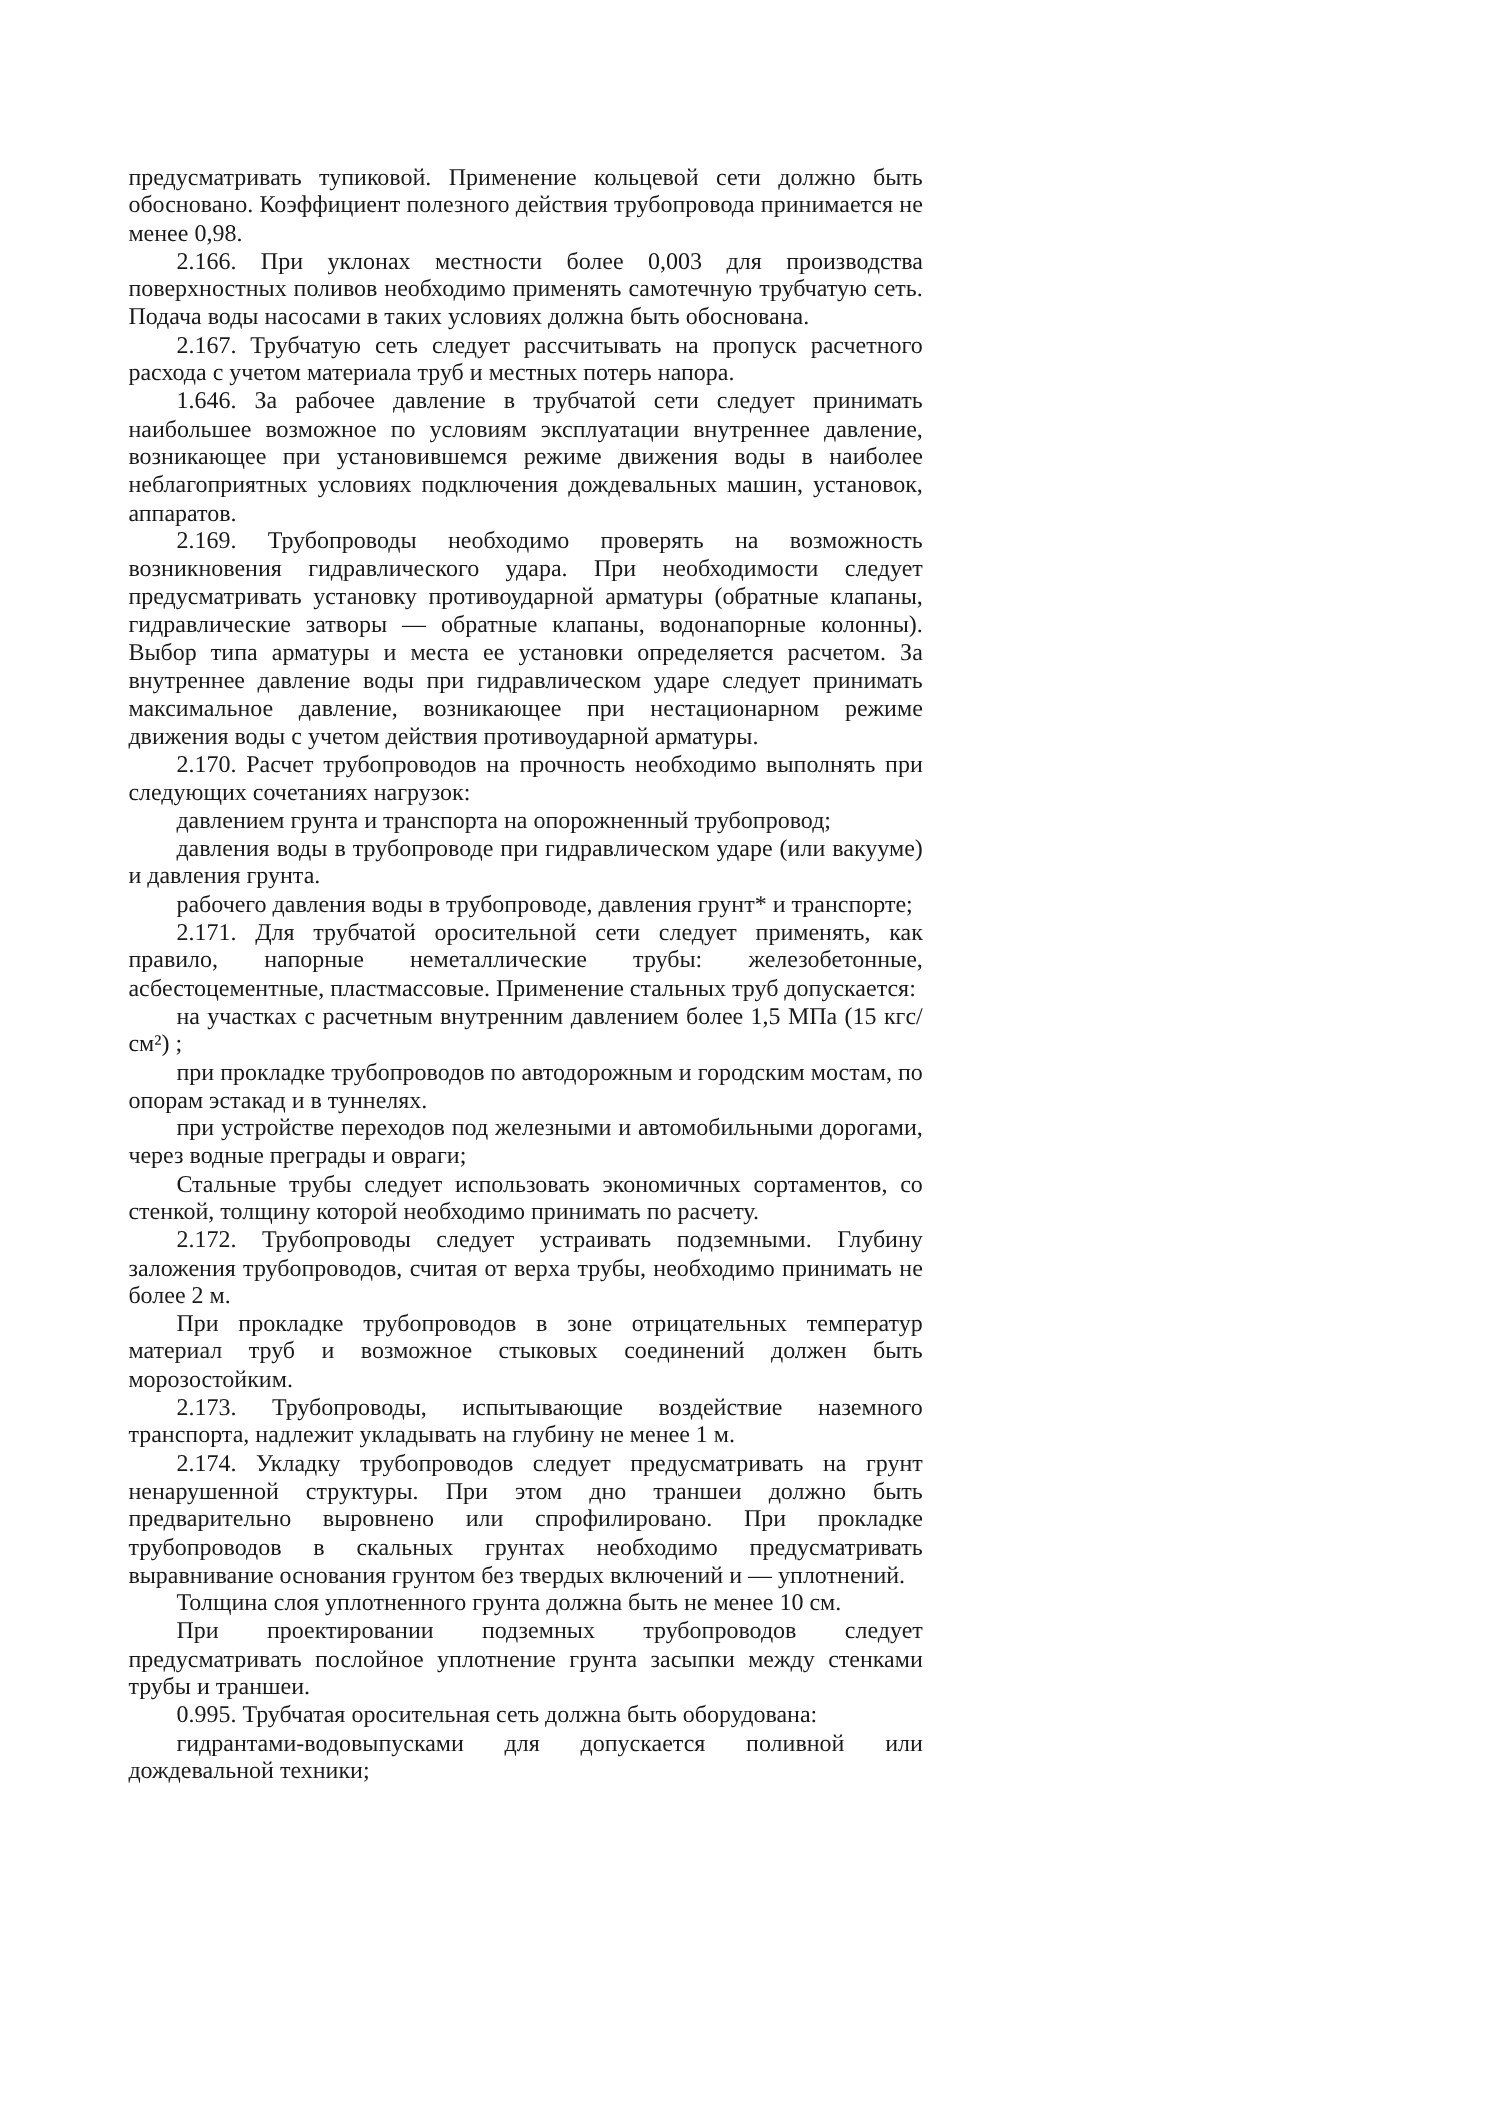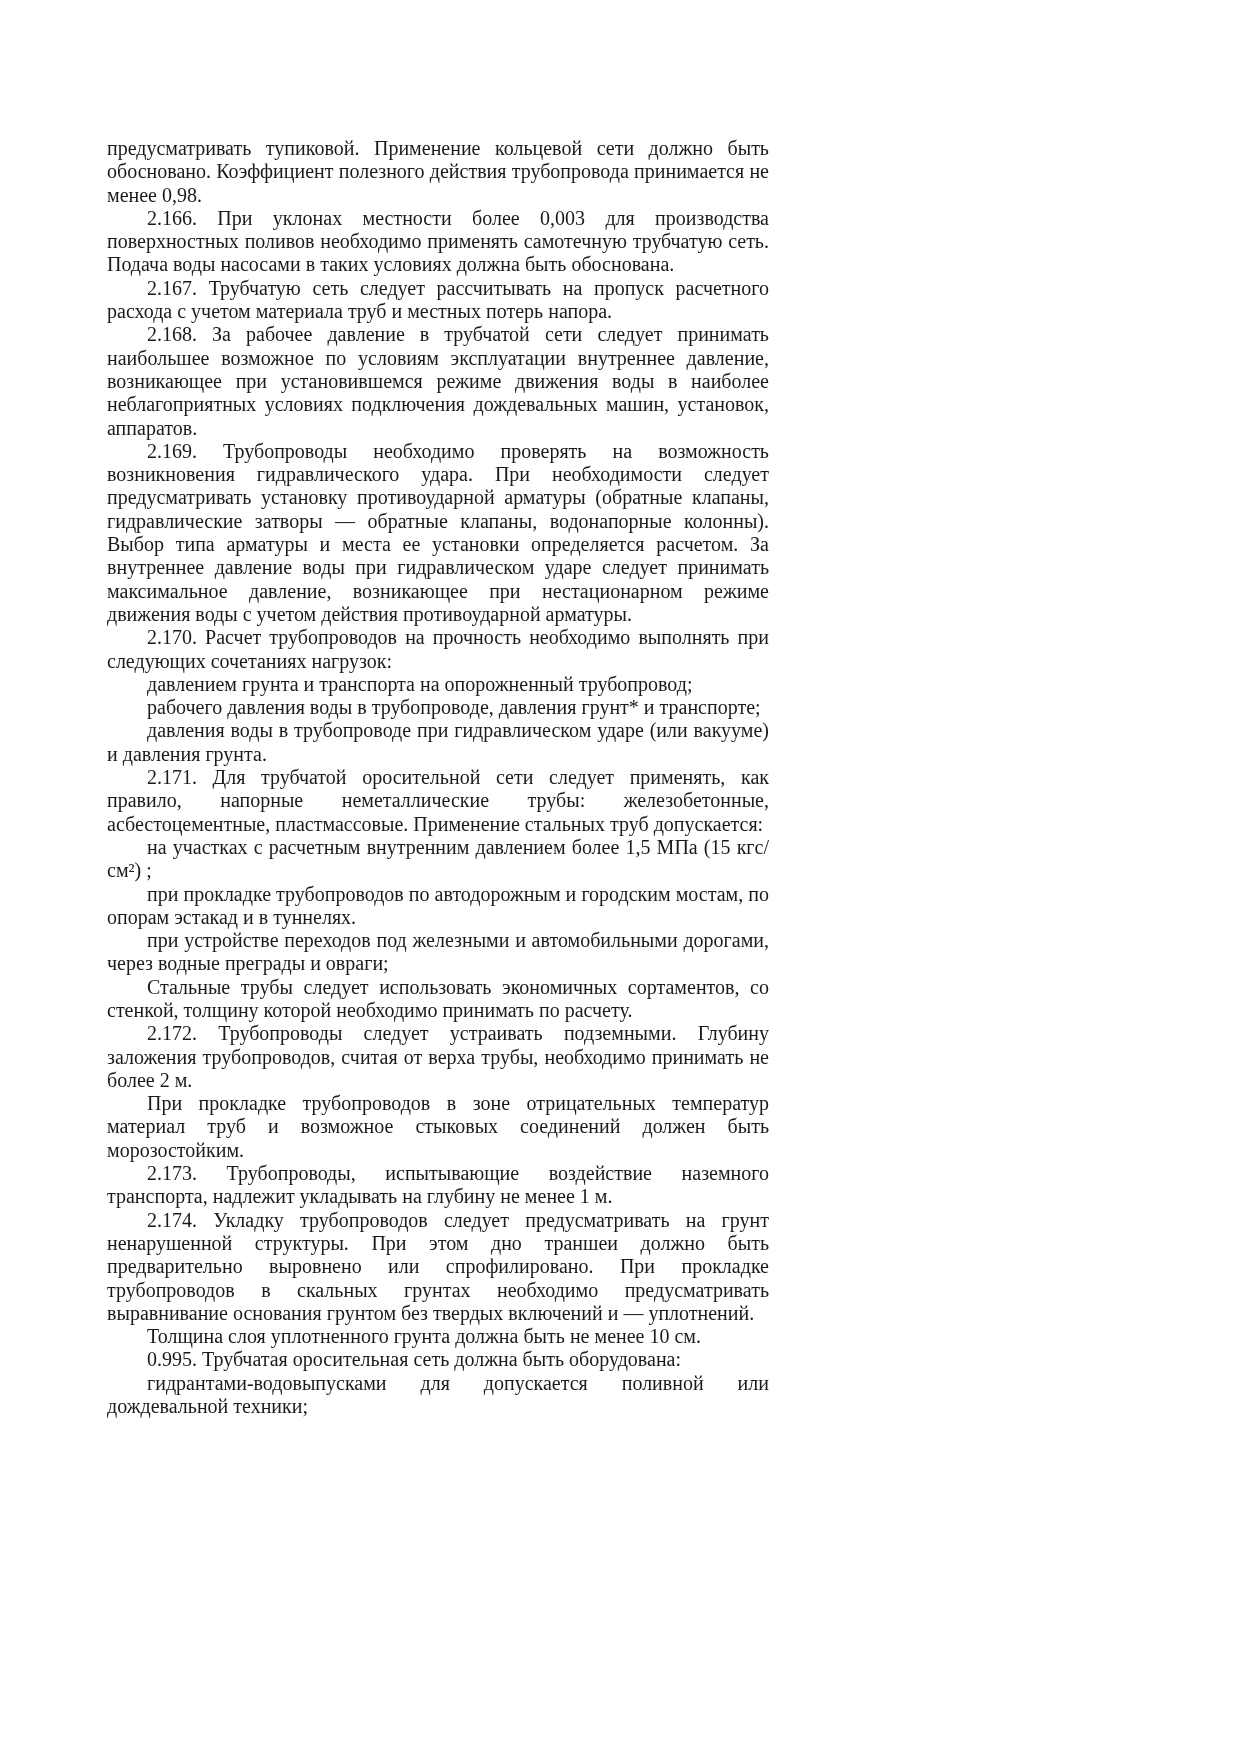--- a/index.html
+++ b/index.html
@@ -44,32 +44,33 @@
   }
 </style>
 </head>
 <body>
 
 <div class="page">
   <div class="textblock" id="textblock">
       <p class="no-indent">предусматривать тупиковой. Применение кольцевой сети должно быть обосновано. Коэффициент полезного действия трубопровода принимается не менее 0,98.</p>
       <p class="indent">2.166. При уклонах местности более 0,003 для производства поверхностных поливов необходимо применять самотечную трубчатую сеть. Подача воды насосами в таких условиях должна быть обоснована.</p>
       <p class="indent">2.167. Трубчатую сеть следует рассчитывать на пропуск расчетного расхода с учетом материала труб и местных потерь напора.</p>
-      <p class="indent">2.168. За рабочее давление в трубчатой сети следует принимать наибольшее возможное по условиям эксплуатации внутреннее давление, возникающее при установившемся режиме движения воды в наиболее неблагоприятных условиях подключения дождевальных машин, установок, аппаратов.</p>
+      <p class="indent">1.646. За рабочее давление в трубчатой сети следует принимать наибольшее возможное по условиям эксплуатации внутреннее давление, возникающее при установившемся режиме движения воды в наиболее неблагоприятных условиях подключения дождевальных машин, установок, аппаратов.</p>
       <p class="indent">2.169. Трубопроводы необходимо проверять на возможность возникновения гидравлического удара. При необходимости следует предусматривать установку противоударной арматуры (обратные клапаны, гидравлические затворы — обратные клапаны, водонапорные колонны). Выбор типа арматуры и места ее установки определяется расчетом. За внутреннее давление воды при гидравлическом ударе следует принимать максимальное давление, возникающее при нестационарном режиме движения воды с учетом действия противоударной арматуры.</p>
       <p class="indent">2.170. Расчет трубопроводов на прочность необходимо выполнять при следующих сочетаниях нагрузок:</p>
       <p class="indent">давлением грунта и транспорта на опорожненный трубопровод;</p>
+      <p class="indent">давления воды в трубопроводе при гидравлическом ударе (или вакууме) и давления грунта.</p>
       <p class="indent">рабочего давления воды в трубопроводе, давления грунт* и транспорте;</p>
-      <p class="indent">давления воды в трубопроводе при гидравлическом ударе (или вакууме) и давления грунта.</p>
       <p class="indent">2.171. Для трубчатой оросительной сети следует применять, как правило, напорные неметаллические трубы: железобетонные, асбестоцементные, пластмассовые. Применение стальных труб допускается:</p>
       <p class="indent">на участках с расчетным внутренним давлением более 1,5 МПа (15 кгс/см²) ;</p>
       <p class="indent">при прокладке трубопроводов по автодорожным и городским мостам, по опорам эстакад и в туннелях.</p>
       <p class="indent">при устройстве переходов под железными и автомобильными дорогами, через водные преграды и овраги;</p>
       <p class="indent">Стальные трубы следует использовать экономичных сортаментов, со стенкой, толщину которой необходимо принимать по расчету.</p>
       <p class="indent">2.172. Трубопроводы следует устраивать подземными. Глубину заложения трубопроводов, считая от верха трубы, необходимо принимать не более 2 м.</p>
       <p class="indent">При прокладке трубопроводов в зоне отрицательных температур материал труб и возможное стыковых соединений должен быть морозостойким.</p>
       <p class="indent">2.173. Трубопроводы, испытывающие воздействие наземного транспорта, надлежит укладывать на глубину не менее 1 м.</p>
       <p class="indent">2.174. Укладку трубопроводов следует предусматривать на грунт ненарушенной структуры. При этом дно траншеи должно быть предварительно выровнено или спрофилировано. При прокладке трубопроводов в скальных грунтах необходимо предусматривать выравнивание основания грунтом без твердых включений и — уплотнений.</p>
       <p class="indent">Толщина слоя уплотненного грунта должна быть не менее 10 см.</p>
+      <p class="indent">При проектировании подземных трубопроводов следует предусматривать послойное уплотнение грунта засыпки между стенками трубы и траншеи.</p>
       <p class="indent">0.995. Трубчатая оросительная сеть должна быть оборудована:</p>
       <p class="indent">гидрантами-водовыпусками для допускается поливной или дождевальной техники;</p>
     </div>
 </div>
 
 </body></html>

